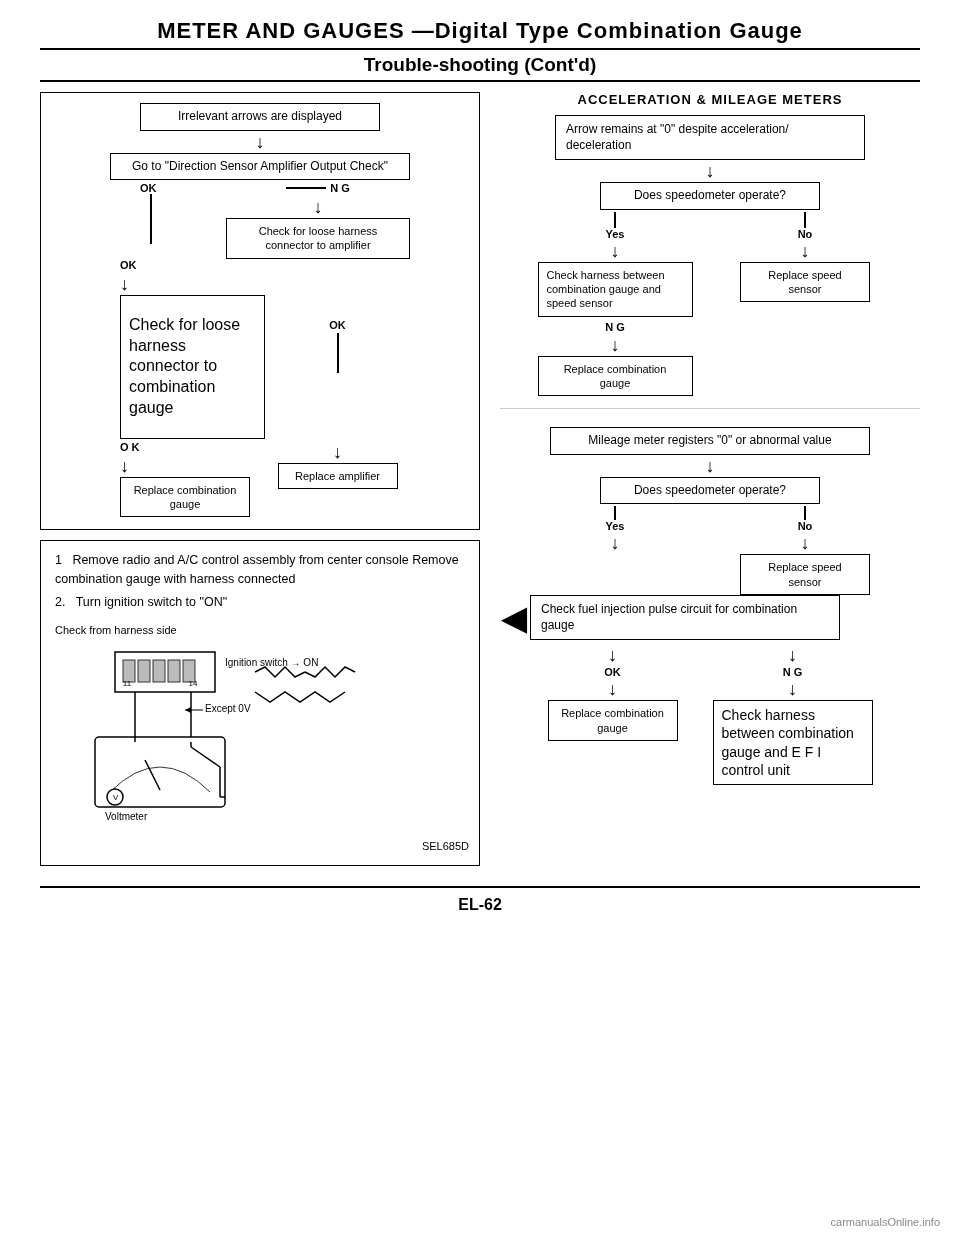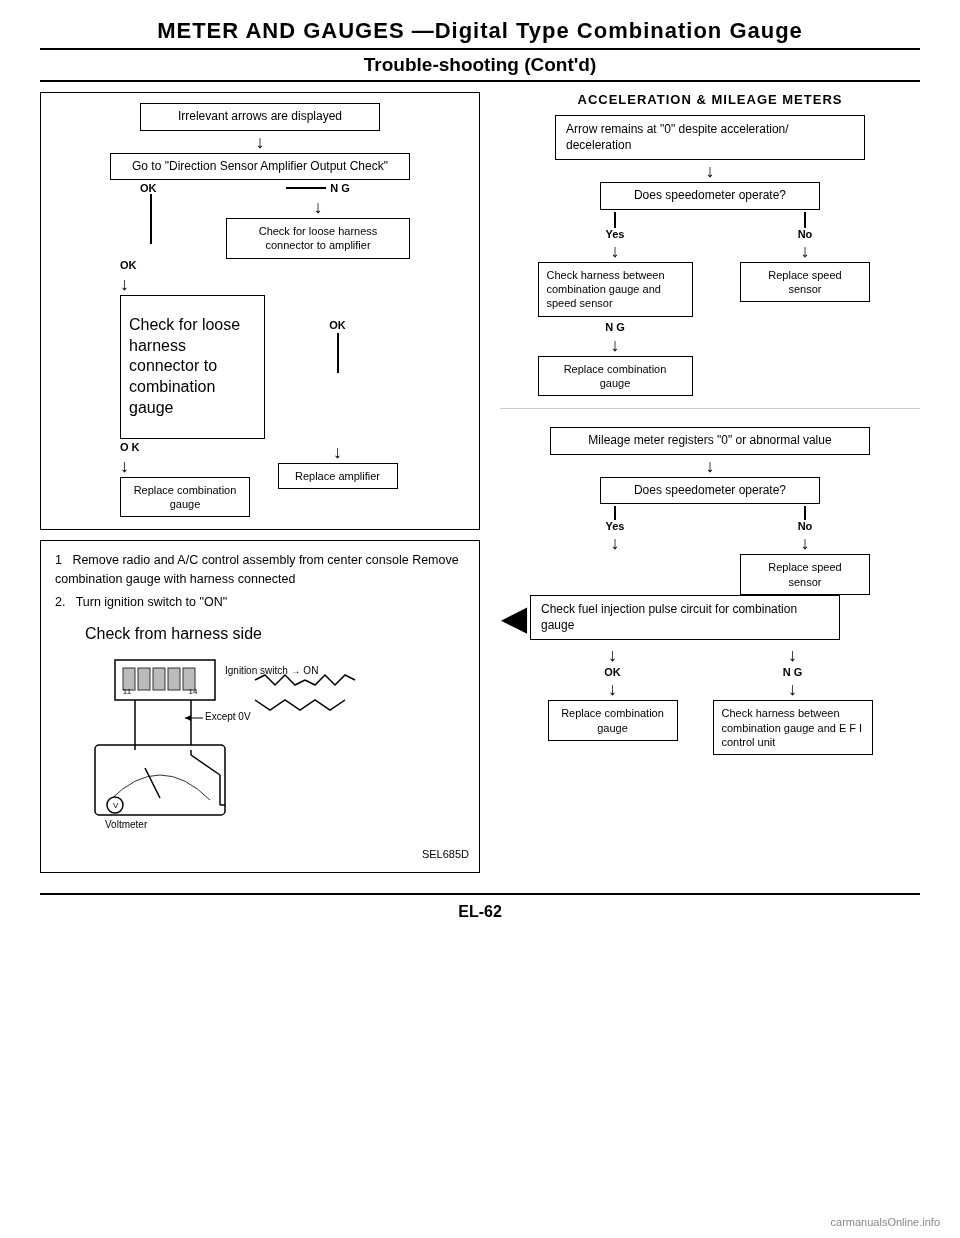--- a/index.html
+++ b/index.html
@@ -219,21 +219,21 @@
       <div class="item">
         <span>1 &nbsp;</span>
         <span>Remove radio and A/C control assembly from center console  Remove combination gauge with harness connected</span>
       </div>
       <div class="item">
         <span>2. &nbsp;</span>
         <span>Turn ignition switch to "ON"</span>
       </div>
 
       <div style="margin-top:10px; position:relative;">
-        <div style="font-size:16px; margin-bottom:4px;margin-left:30px;">Check from harness side</div>
+        <div style="font-size:11px; margin-bottom:4px;">Check from harness side</div>
 
         <svg width="340" height="190" style="display:block;">
 
           <rect x="60" y="10" width="100" height="40" fill="white" stroke="black" stroke-width="1.5"></rect>
 
           <rect x="68" y="18" width="12" height="22" fill="#bbb" stroke="#333" stroke-width="1"></rect>
           <rect x="83" y="18" width="12" height="22" fill="#bbb" stroke="#333" stroke-width="1"></rect>
           <rect x="98" y="18" width="12" height="22" fill="#bbb" stroke="#333" stroke-width="1"></rect>
           <rect x="113" y="18" width="12" height="22" fill="#bbb" stroke="#333" stroke-width="1"></rect>
           <rect x="128" y="18" width="12" height="22" fill="#bbb" stroke="#333" stroke-width="1"></rect>
@@ -360,21 +360,21 @@
           <div style="display:flex; flex-direction:column; align-items:center;">
             <div class="arrow-down">↓</div>
             <span class="arrow-label">OK</span>
             <div class="arrow-down">↓</div>
             <div class="flow-box" style="width:130px; font-size:11px;">Replace combination gauge</div>
           </div>
           <div style="display:flex; flex-direction:column; align-items:center;">
             <div class="arrow-down">↓</div>
             <span class="arrow-label">N G</span>
             <div class="arrow-down">↓</div>
-            <div class="flow-box" style="width:160px; font-size:11px; text-align:left; padding:5px 8px;">Check harness between combination gauge and E F I control unit</div>
+            <div class="flow-box" style="width:160px; font-size:14px; text-align:left; padding:5px 8px;">Check harness between combination gauge and E F I control unit</div>
           </div>
         </div>
 
       </div>
 
     </div>
 
   </div>
 </div>
 

